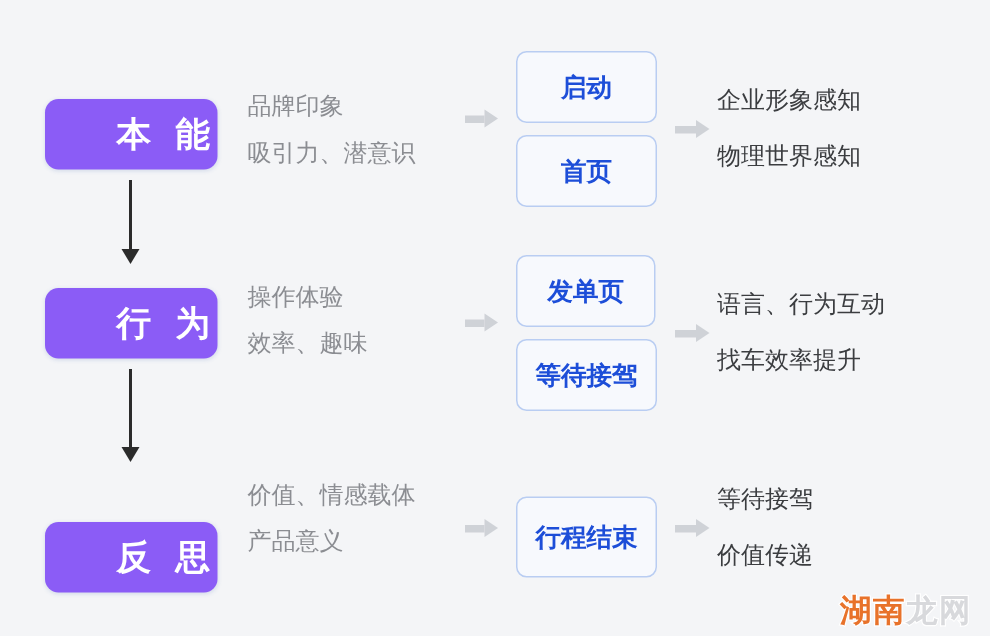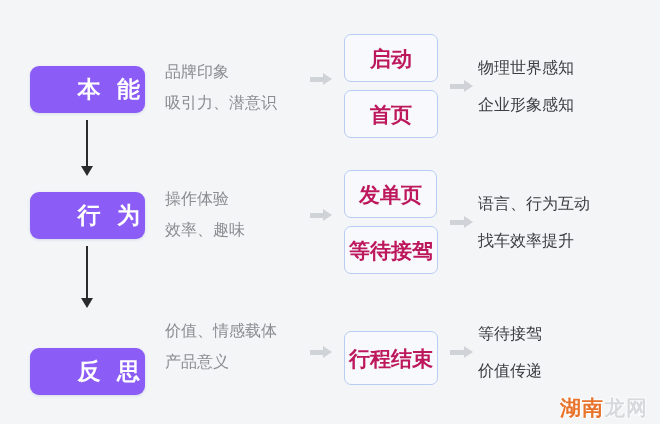--- a/index.html
+++ b/index.html
@@ -61,22 +61,22 @@
     position: absolute;
     border: 1.4px solid #b9cdf2;
     border-radius: 7px;
     background: #f7f9fd;
     display: flex;
     align-items: center;
     justify-content: center;
     box-sizing: border-box;
   }
   .screen-box .box-label {
-    color: #be185d;
-    font-size: 21px;
+    color: #1d4ed8;
+    font-size: 17px;
     font-weight: bold;
     line-height: 1;
     white-space: nowrap;
   }
 
   
   .outcome-block {
     position: absolute;
     color: #3b3d40;
     font-size: 16px;
@@ -179,22 +179,22 @@
   <div class="screen-box" style="left:344px; top:90px; width:94px; height:48px;">
     <span class="box-label">首页</span>
   </div>
 
   <div class="h-arrow" style="left:450px; top:80px; width:24px;">
     <div class="shaft" style="width:14px;"></div>
     <div class="head" style="left:14px;"></div>
   </div>
 
   <div class="outcome-block" style="left:478px; top:49px;">
+    <span class="outcome-line">企业形象感知</span>
     <span class="outcome-line">物理世界感知</span>
-    <span class="outcome-line">企业形象感知</span>
   </div>
 
   <div class="v-arrow" style="left:80px; top:120px; height:56px;">
     <div class="shaft" style="height:46px;"></div>
     <div class="head" style="top:46px;"></div>
   </div>
 
   <div class="stage-pill" style="left:30px; top:192px;">
     <span class="pill-label">行 为</span>
   </div>

